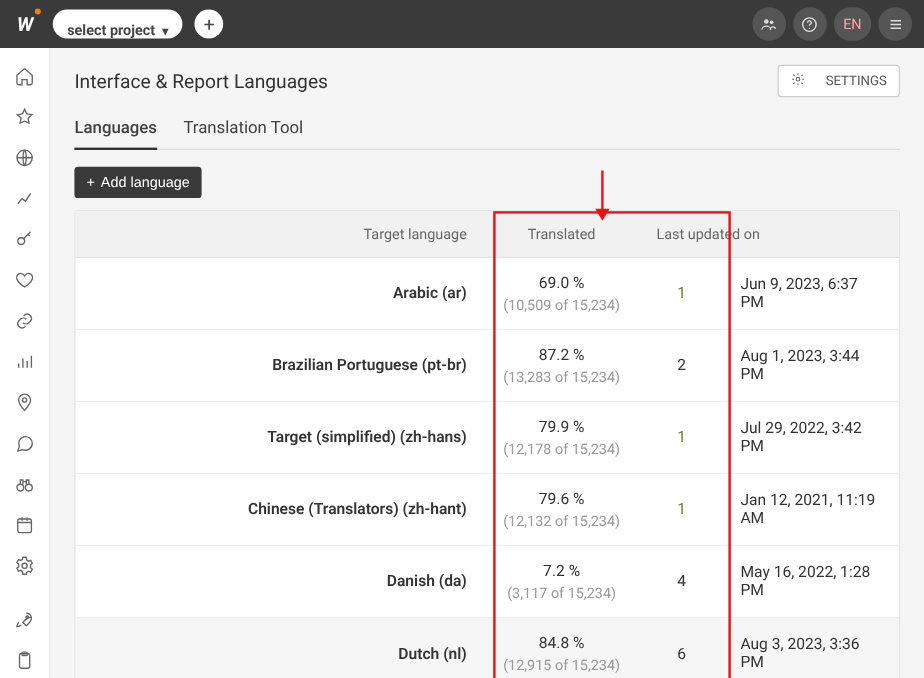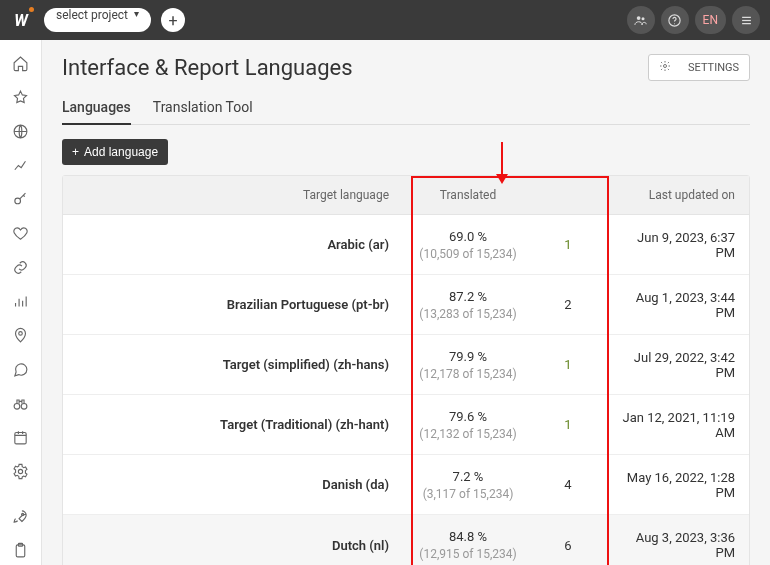--- a/index.html
+++ b/index.html
@@ -2,51 +2,51 @@
 <html><head>
 <meta charset="utf-8">
 <style>
   * { box-sizing: border-box; margin: 0; padding: 0; }
   body { font-family: -apple-system, BlinkMacSystemFont, "Segoe UI", Roboto, Arial, sans-serif; background: #f5f5f5; width: 770px; height: 565px; overflow: hidden; }
 
   
   .topbar { height: 40px; background: #3a3a3a; display: flex; align-items: center; padding: 0 10px; }
   .logo { width: 22px; height: 22px; display: flex; align-items: center; justify-content: center; margin-right: 12px; color: #fff; font-weight: 700; font-size: 16px; font-style: italic; position: relative; }
   .logo::after { content:""; position:absolute; top:-2px; right:-2px; width:5px; height:5px; background:#e67e22; border-radius:50%; }
-  .project-select { background:#fff; border-radius: 14px; height: 24px; padding: 0 12px; display:flex; align-items:flex-start; font-size: 12px; color:#444; cursor:pointer; }
+  .project-select { background:#fff; border-radius: 14px; height: 24px; padding: 0 12px; display:flex; align-items:flex-end; font-size: 12px; color:#444; cursor:pointer;font-weight:bold; }
   .project-select .chev { margin-left:6px; font-size:10px; }
   .plus-btn { margin-left:10px; width:24px; height:24px; border-radius:50%; background:#fff; display:flex; align-items:center; justify-content:center; font-size:16px; color:#444; cursor:pointer; }
   .top-spacer { flex:1; }
   .top-icon { width:28px; height:28px; border-radius:50%; background:#555; color:#ddd; display:flex; align-items:center; justify-content:center; margin-left:6px; font-size:13px; cursor:pointer; }
   .lang-chip { width:auto; padding:0 8px; border-radius:14px; height:28px; background:#555; color:#fca5a5; display:flex; align-items:center; margin-left:6px; font-size:12px; cursor:pointer; }
 
   
   .sidenav { position:absolute; left:0; top:40px; bottom:0; width:42px; background:#fff; border-right:1px solid #e4e4e4; display:flex; flex-direction:column; align-items:center; padding-top:8px; gap:4px; }
   .nav-icon { width:32px; height:30px; display:flex; align-items:center; justify-content:center; color:#666; cursor:pointer; border-radius:4px; }
   .nav-icon svg { width:17px; height:17px; stroke:#666; fill:none; stroke-width:1.6; }
 
   
   .main { position:absolute; left:42px; top:40px; right:0; bottom:0; padding:14px 20px; overflow:hidden; }
   .header-row { display:flex; align-items:center; justify-content:space-between; }
-  h1 { font-size:22px; font-weight:400; color:#333; }
+  h1 { font-size:16px; font-weight:400; color:#333; }
   .settings-btn { background:#fff; border:1px solid #ccc; border-radius:3px; padding:5px 10px; font-size:11px; color:#555; display:flex; align-items:center; gap:17px; cursor:pointer; }
 
   .tabs { display:flex; gap:22px; border-bottom:1px solid #ddd; margin-top:10px; }
   .tab { padding:8px 0; font-size:14px; color:#404040; cursor:pointer; }
   .tab.active { color:#404040; font-weight:500; border-bottom:2px solid #333; margin-bottom:-1px; }
 
   .add-lang { margin-top:14px; background:#3a3a3a; color:#fff; border:none; border-radius:3px; padding:6px 10px; font-size:12px; cursor:pointer; display:inline-flex; align-items:center; gap:5px; }
 
   .table-wrap { margin-top:10px; border:1px solid #e4e4e4; border-radius:3px; background:#fff; position:relative; }
   .thead { display:flex; background:#f1f1f1; border-bottom:1px solid #e4e4e4; font-size:12px; color:#666; }
   .th, .td { padding:12px 14px; }
   .col-lang { flex: 0 0 340px; text-align: right; }
   .col-tr { flex: 0 0 130px; text-align:center; }
   .col-tl { flex: 0 0 70px; text-align:center; }
-  .col-upd { flex:1; text-align:right; }
+  .col-upd { flex:1; text-align:left; }
   .tbody .row { display:flex; border-bottom:1px solid #eee; font-size:13px; color:#333; min-height:60px; align-items:center; }
   .tbody .row:last-child { border-bottom:none; background:#f6f6f6; }
   .sub { font-size:12px; color:#999; margin-top:3px; }
   .num-link { color:#6a8a2a; }
 
   
   .anno-box { position:absolute; border:2px solid #e11; pointer-events:none; }
   .anno-arrow { position:absolute; pointer-events:none; }
 </style>
 </head>
@@ -226,21 +226,21 @@
         <div class="row">
           <div class="td col-lang"><strong style="font-weight:600">Target (simplified) (zh-hans)</strong></div>
           <div class="td col-tr">
             <div>79.9 %</div>
             <div class="sub">(12,178 of 15,234)</div>
           </div>
           <div class="td col-tl"><span class="num-link">1</span></div>
           <div class="td col-upd">Jul 29, 2022, 3:42 PM</div>
         </div>
         <div class="row">
-          <div class="td col-lang"><strong style="font-weight:600">Target (Traditional) (zh-hant)</strong></div>
+          <div class="td col-lang"><strong style="font-weight:600">Chinese (Translators) (zh-hant)</strong></div>
           <div class="td col-tr">
             <div>79.6 %</div>
             <div class="sub">(12,132 of 15,234)</div>
           </div>
           <div class="td col-tl"><span class="num-link">1</span></div>
           <div class="td col-upd">Jan 12, 2021, 11:19 AM</div>
         </div>
         <div class="row">
           <div class="td col-lang"><strong style="font-weight:600">Danish (da)</strong></div>
           <div class="td col-tr">

